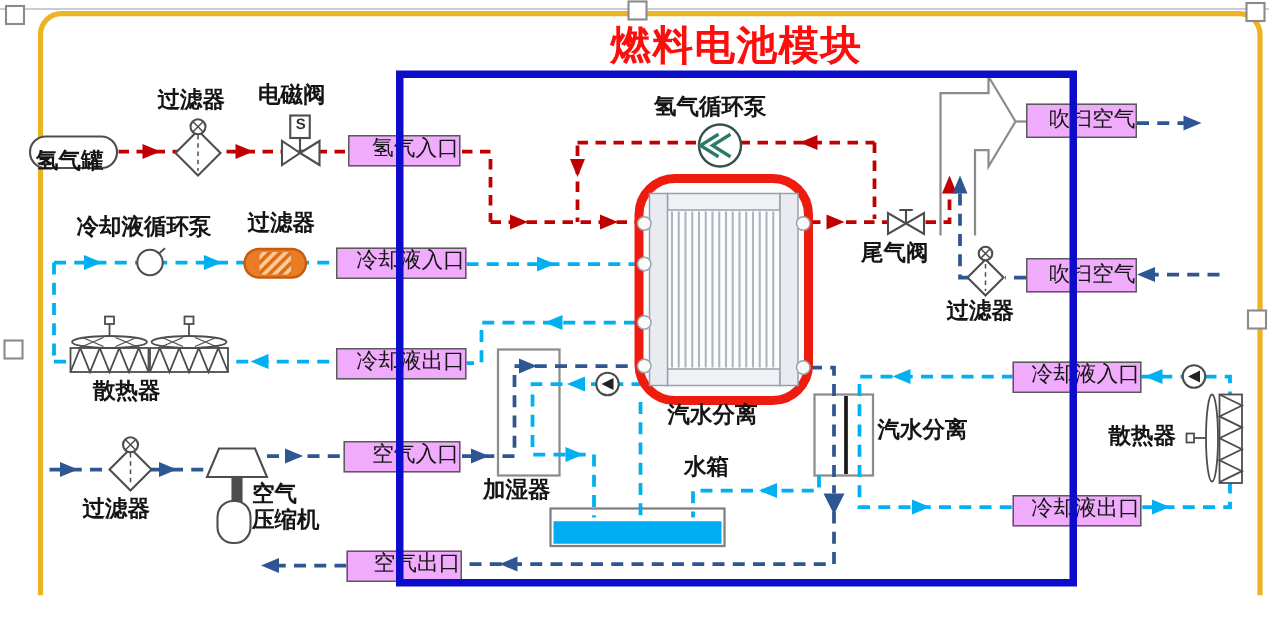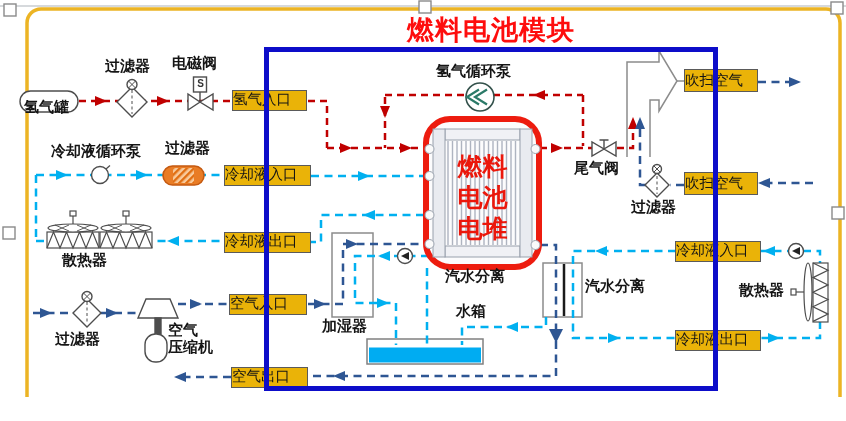--- a/index.html
+++ b/index.html
@@ -2,21 +2,21 @@
 <html><head>
 <meta charset="utf-8">
 <style>
   html,body{margin:0;padding:0;background:#fff;}
   .canvas{position:relative;width:846px;height:397px;background:#fff;overflow:hidden;
           font-family:"Liberation Sans",sans-serif;}
   .canvas svg{position:absolute;left:0;top:0;z-index:0;}
   .labels{position:absolute;left:0;top:0;width:846px;height:421px;z-index:2;pointer-events:none;}
   .labels>*{pointer-events:auto;}
   .port{position:absolute;box-sizing:border-box;height:21px;border:1.4px solid #5a5a5a;
-        background:#eab308;font-size:14.5px;line-height:17.5px;text-align:left;color:#141414;
+        background:#f0abfc;font-size:14.5px;line-height:17.5px;text-align:right;color:#141414;
         white-space:nowrap;}
   .port.tall{height:23px;line-height:20px;}
   .eq{position:absolute;font-size:15px;font-weight:600;color:#151515;white-space:nowrap;}
   .title{position:absolute;left:264px;top:12px;width:454px;text-align:center;
          font-size:27px;font-weight:bold;color:#FE0D0D;letter-spacing:1px;}
   .stacktext{position:absolute;left:426px;top:151px;width:113px;text-align:center;
              font-size:25px;font-weight:bold;color:#EB170B;line-height:31px;}
   .sletter{position:absolute;left:194px;top:78px;width:13px;text-align:center;
            font-size:10px;font-weight:bold;color:#333;}
   .module-border{position:absolute;left:264px;top:47px;width:454px;height:344px;
@@ -276,19 +276,18 @@
   <div class="eq" style="left:168px;top:321px;line-height:17px;"><span>空气</span><br><span>压缩机</span></div>
   <div class="eq" style="left:436px;top:62px;">氢气循环泵</div>
   <div class="eq" style="left:574px;top:159px;">尾气阀</div>
   <div class="eq" style="left:631px;top:198px;">过滤器</div>
   <div class="eq" style="left:445px;top:267px;">汽水分离</div>
   <div class="eq" style="left:322px;top:317px;">加湿器</div>
   <div class="eq" style="left:456px;top:302px;">水箱</div>
   <div class="eq" style="left:585px;top:277px;">汽水分离</div>
   <div class="eq" style="left:739px;top:281px;">散热器</div>
 
-  <div class="stacktext"><span>燃料</span><br><span>电池</span><br><span>电堆</span></div>
   <div class="sletter">S</div>
 </div>
 
 <div class="module-border"></div>
 
 </div>
 
 </body></html>

